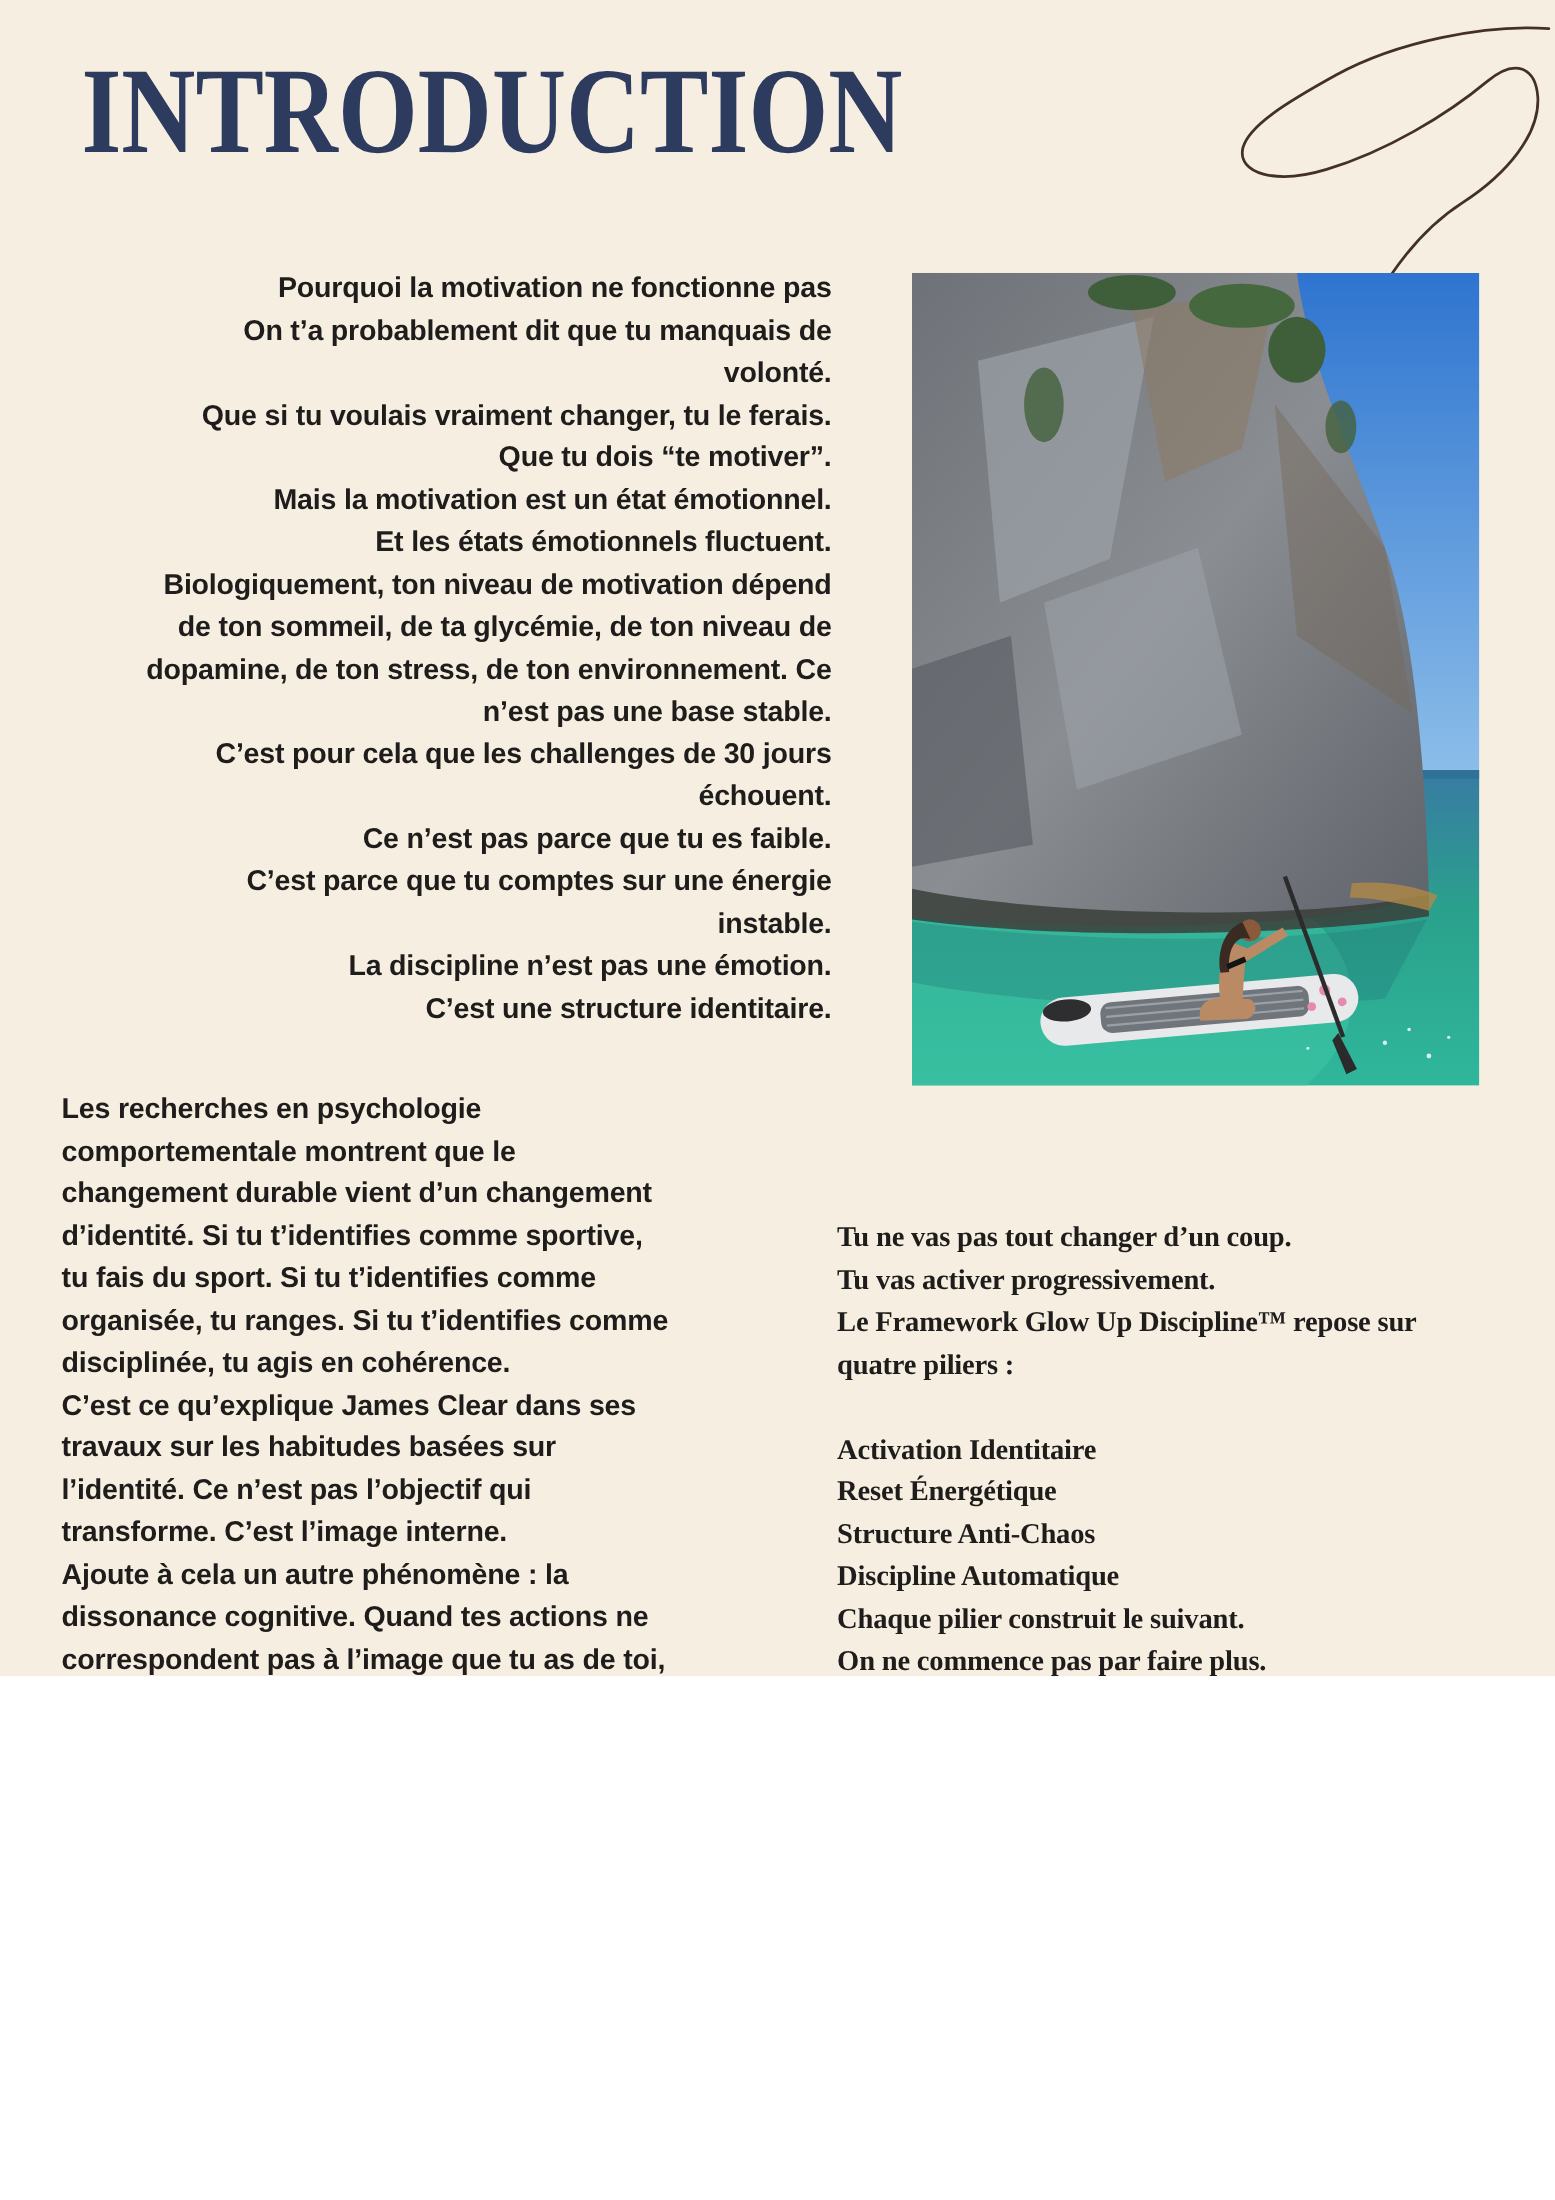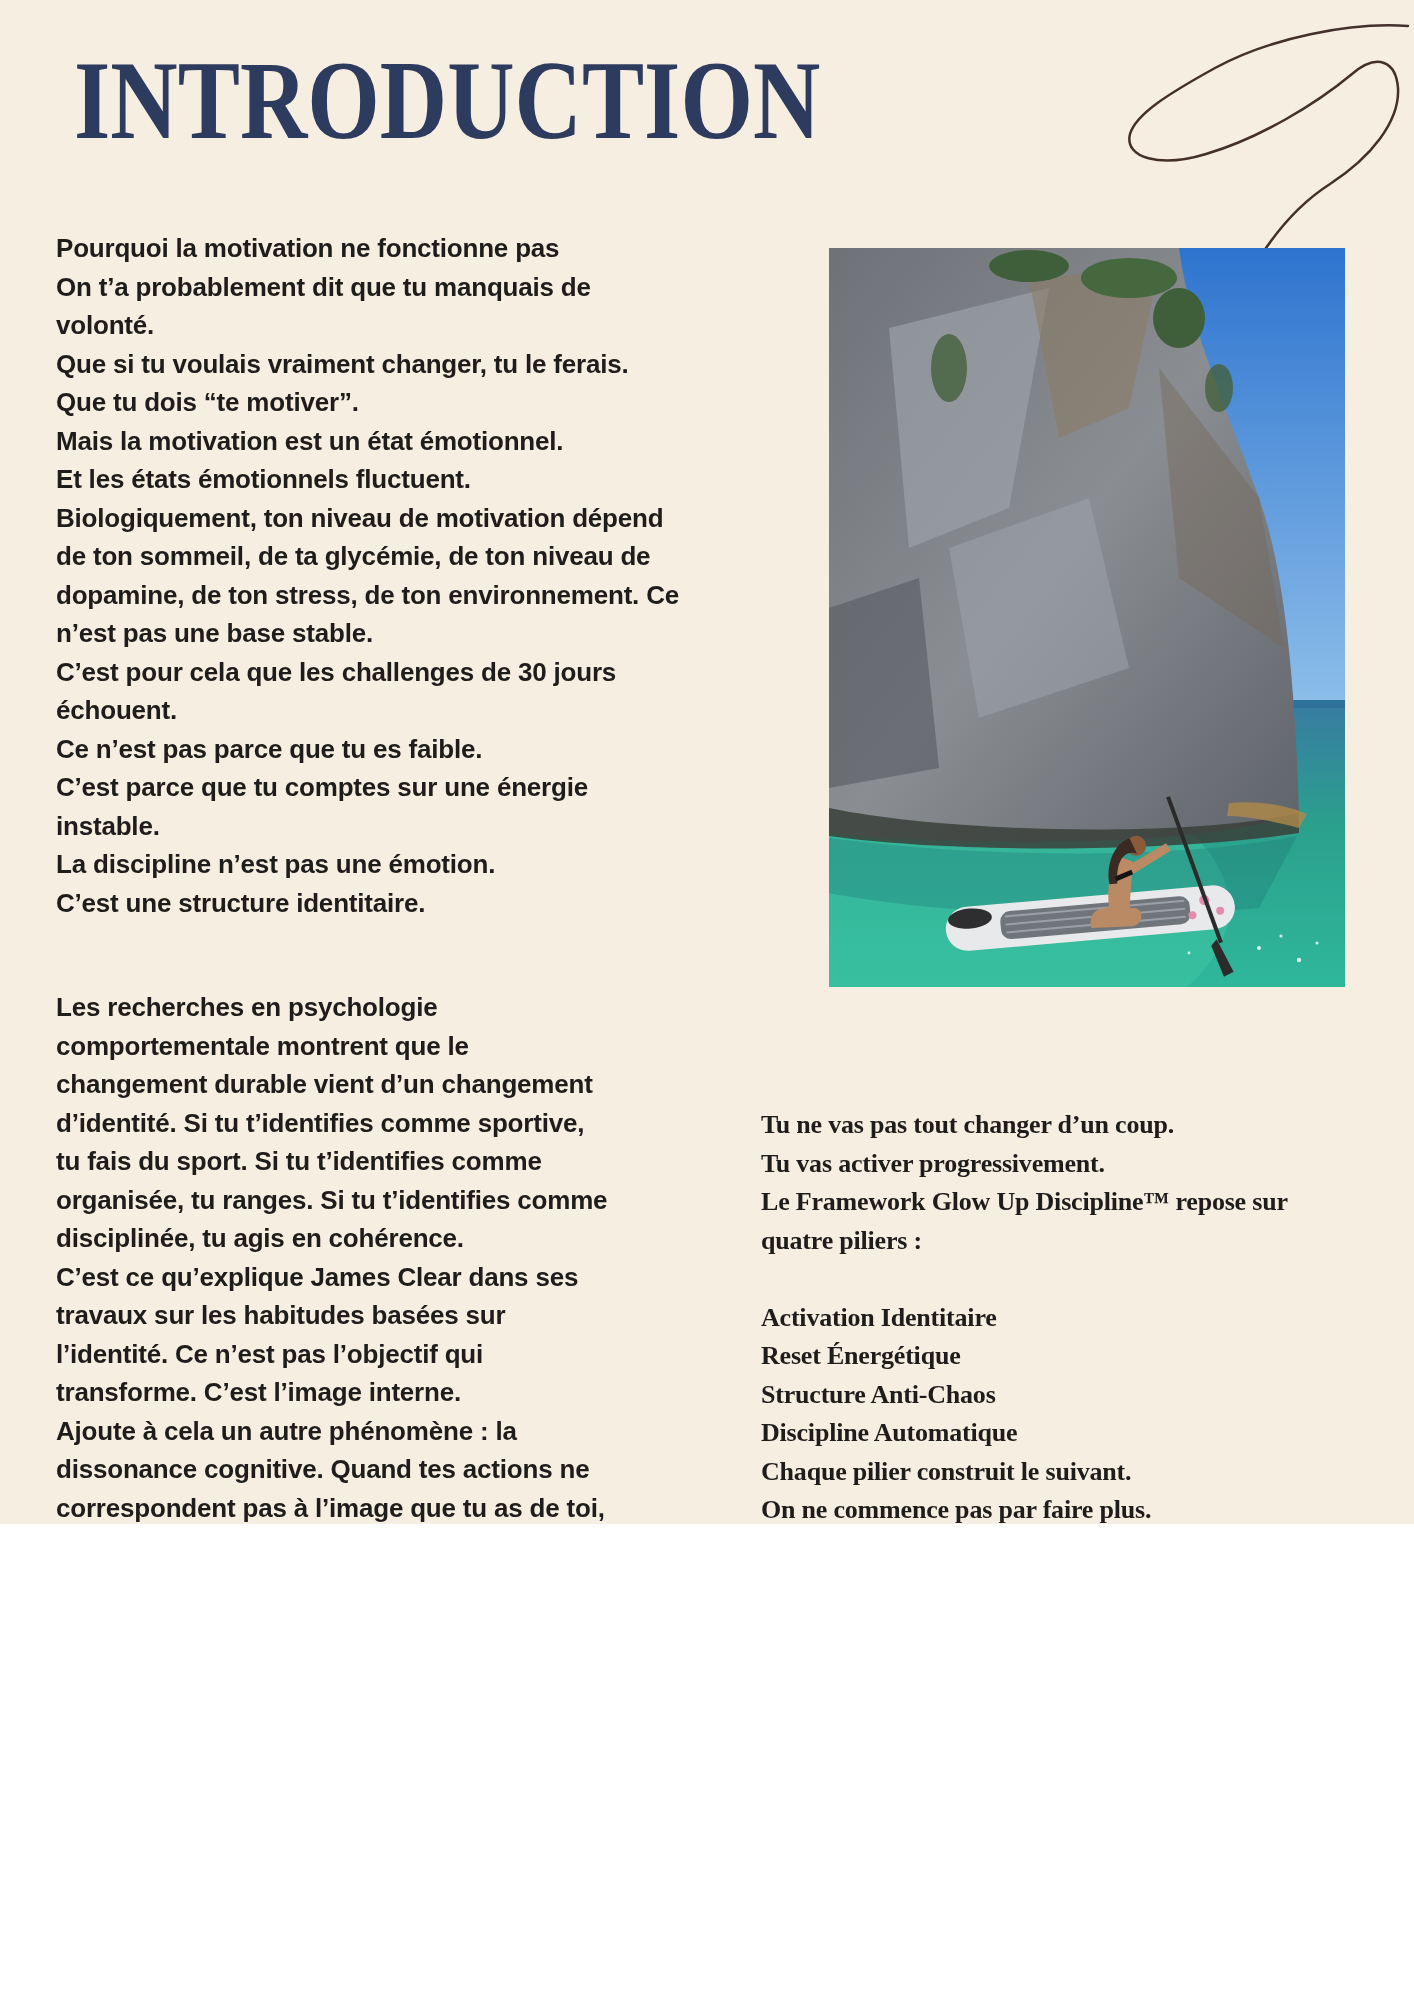--- a/index.html
+++ b/index.html
@@ -13,21 +13,21 @@
     font-family:"Liberation Serif", serif; font-weight:700;
     font-size:106px; line-height:1; color:#2c3b5e;
     transform:scale(0.88,1.05); transform-origin:left top;
     white-space:nowrap;
   }
   .para {
     position:absolute; white-space:pre-line;
     font-weight:700; font-size:26px; line-height:38.5px;
     letter-spacing:-0.2px; color:#1e1d1b;
   }
-  .para-left-1 { left:56px; top:229px; width:700px; }
+  .para-left-1 { left:56px; top:242px; width:700px;text-align:right; }
   .para-left-2 { left:56px; top:988px; width:700px; }
   .para-right  { left:761px; top:1106px; width:640px;font-family:Liberation Serif, serif; }
   .squiggle { position:absolute; left:1120px; top:18px; }
   .photo {
     position:absolute; left:829px; top:248px; width:516px; height:739px;
     overflow:hidden;
   }
   .photo svg { display:block; }
   .divider {
     position:absolute; left:165px; top:1953px; width:1083px; height:3px;

